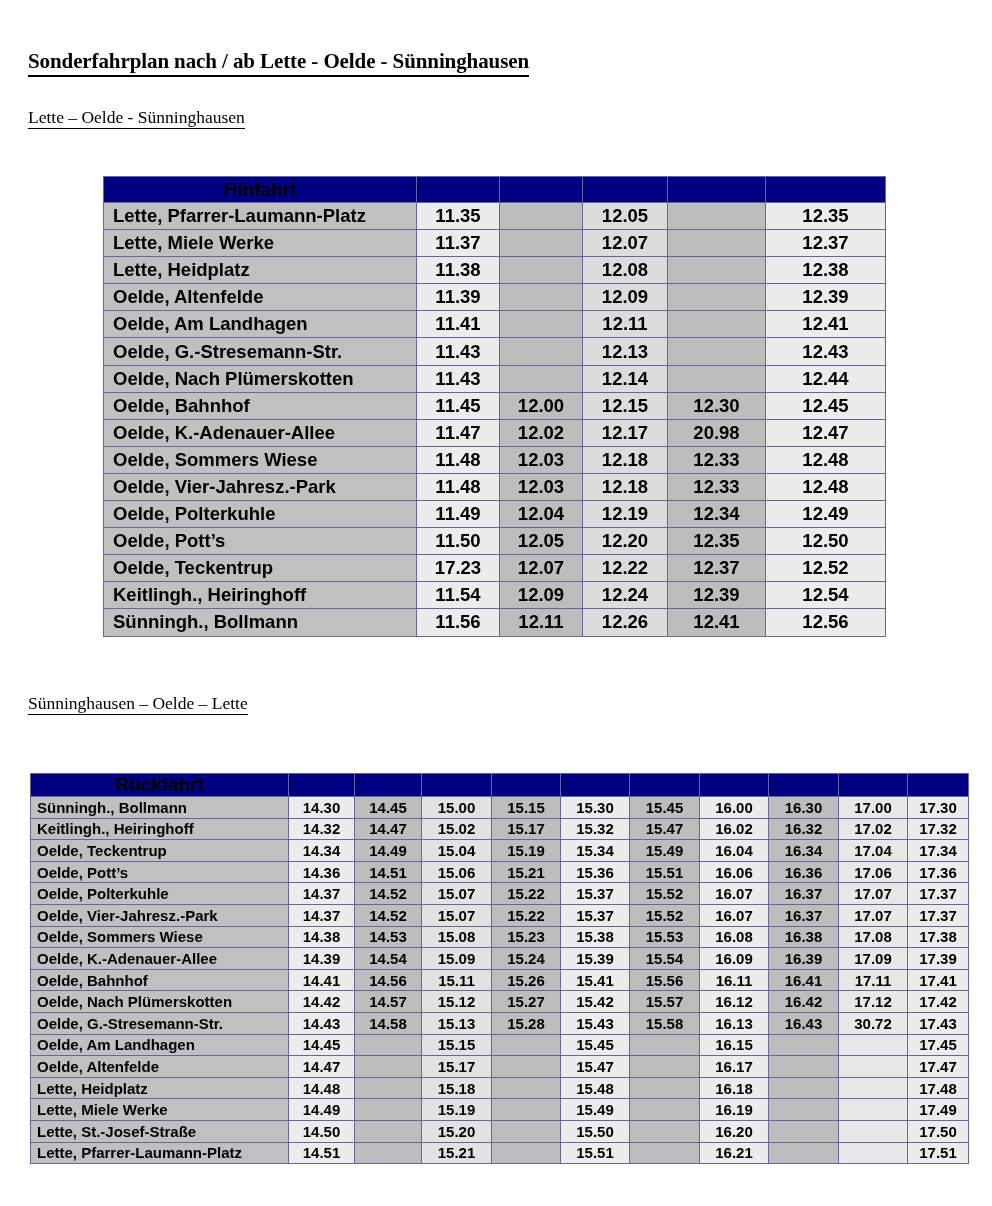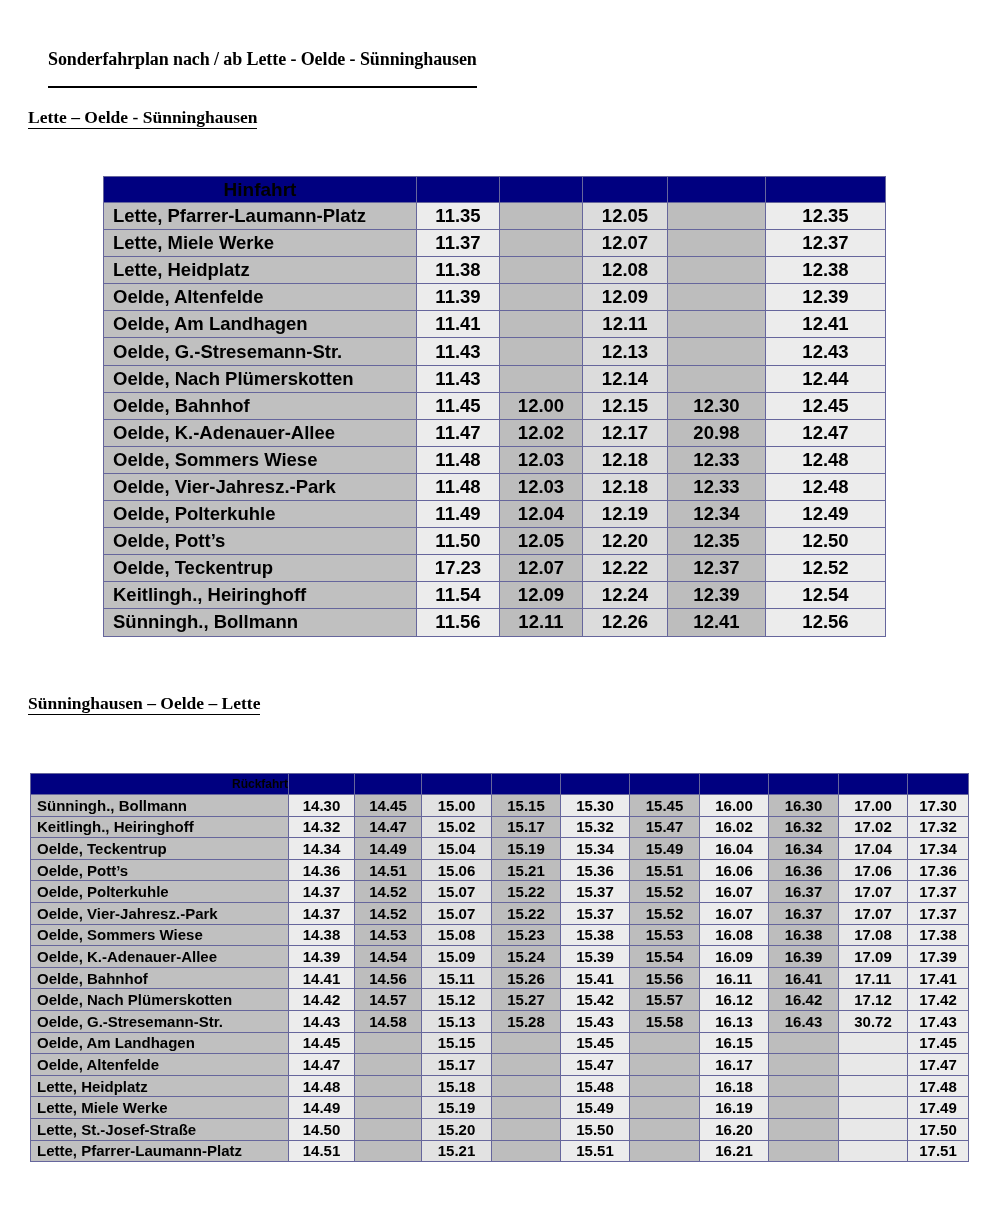--- a/index.html
+++ b/index.html
@@ -15,33 +15,32 @@
     overflow: hidden;
   }
 
   
   .page-title {
     position: absolute;
     left: 28px;
     top: 50px;
     font-family: "Liberation Serif", serif;
     font-weight: bold;
-    font-size: 18px;
+    font-size: 21px;
     color: #000000;
     letter-spacing: -0.1px;
     white-space: nowrap;
     border-bottom: 2px solid #000000;
-    padding-bottom: 16px;
+    padding-bottom: 2px;
     line-height: 1.1;
-    margin-left: 20px;
   }
   .section-title {
     position: absolute;
     font-family: "Liberation Serif", serif;
-    font-weight: bold;
+    font-weight: normal;
     font-size: 17.5px;
     color: #000000;
     white-space: nowrap;
     border-bottom: 1.6px solid #000000;
     padding-bottom: 1px;
     line-height: 1.1;
   }
   #section-title-1 { left: 28px; top: 108px; }
   #section-title-2 { left: 28px; top: 694px; }
 
@@ -113,21 +112,21 @@
   #table-rueckfahrt .stopcell {
     font-size: 15px;
     padding-left: 6px;
     height: 20.6px;
   }
   #table-rueckfahrt .timecell {
     font-size: 15px;
     height: 20.6px;
   }
   #table-rueckfahrt .hdrbar { height: 20px; }
-  #table-rueckfahrt .hdrlabel { font-size: 12px; text-align: right; }
+  #table-rueckfahrt .hdrlabel { font-size: 19px; }
   
   #table-rueckfahrt .c1  { background: #ececec; }
   #table-rueckfahrt .c2  { background: #bdbdbd; }
   #table-rueckfahrt .c3  { background: #e2e2e2; }
   #table-rueckfahrt .c4  { background: #bdbdbd; }
   #table-rueckfahrt .c5  { background: #ececec; }
   #table-rueckfahrt .c6  { background: #bdbdbd; }
   #table-rueckfahrt .c7  { background: #ececec; }
   #table-rueckfahrt .c8  { background: #bdbdbd; }
   #table-rueckfahrt .c9  { background: #e8e8e8; }

